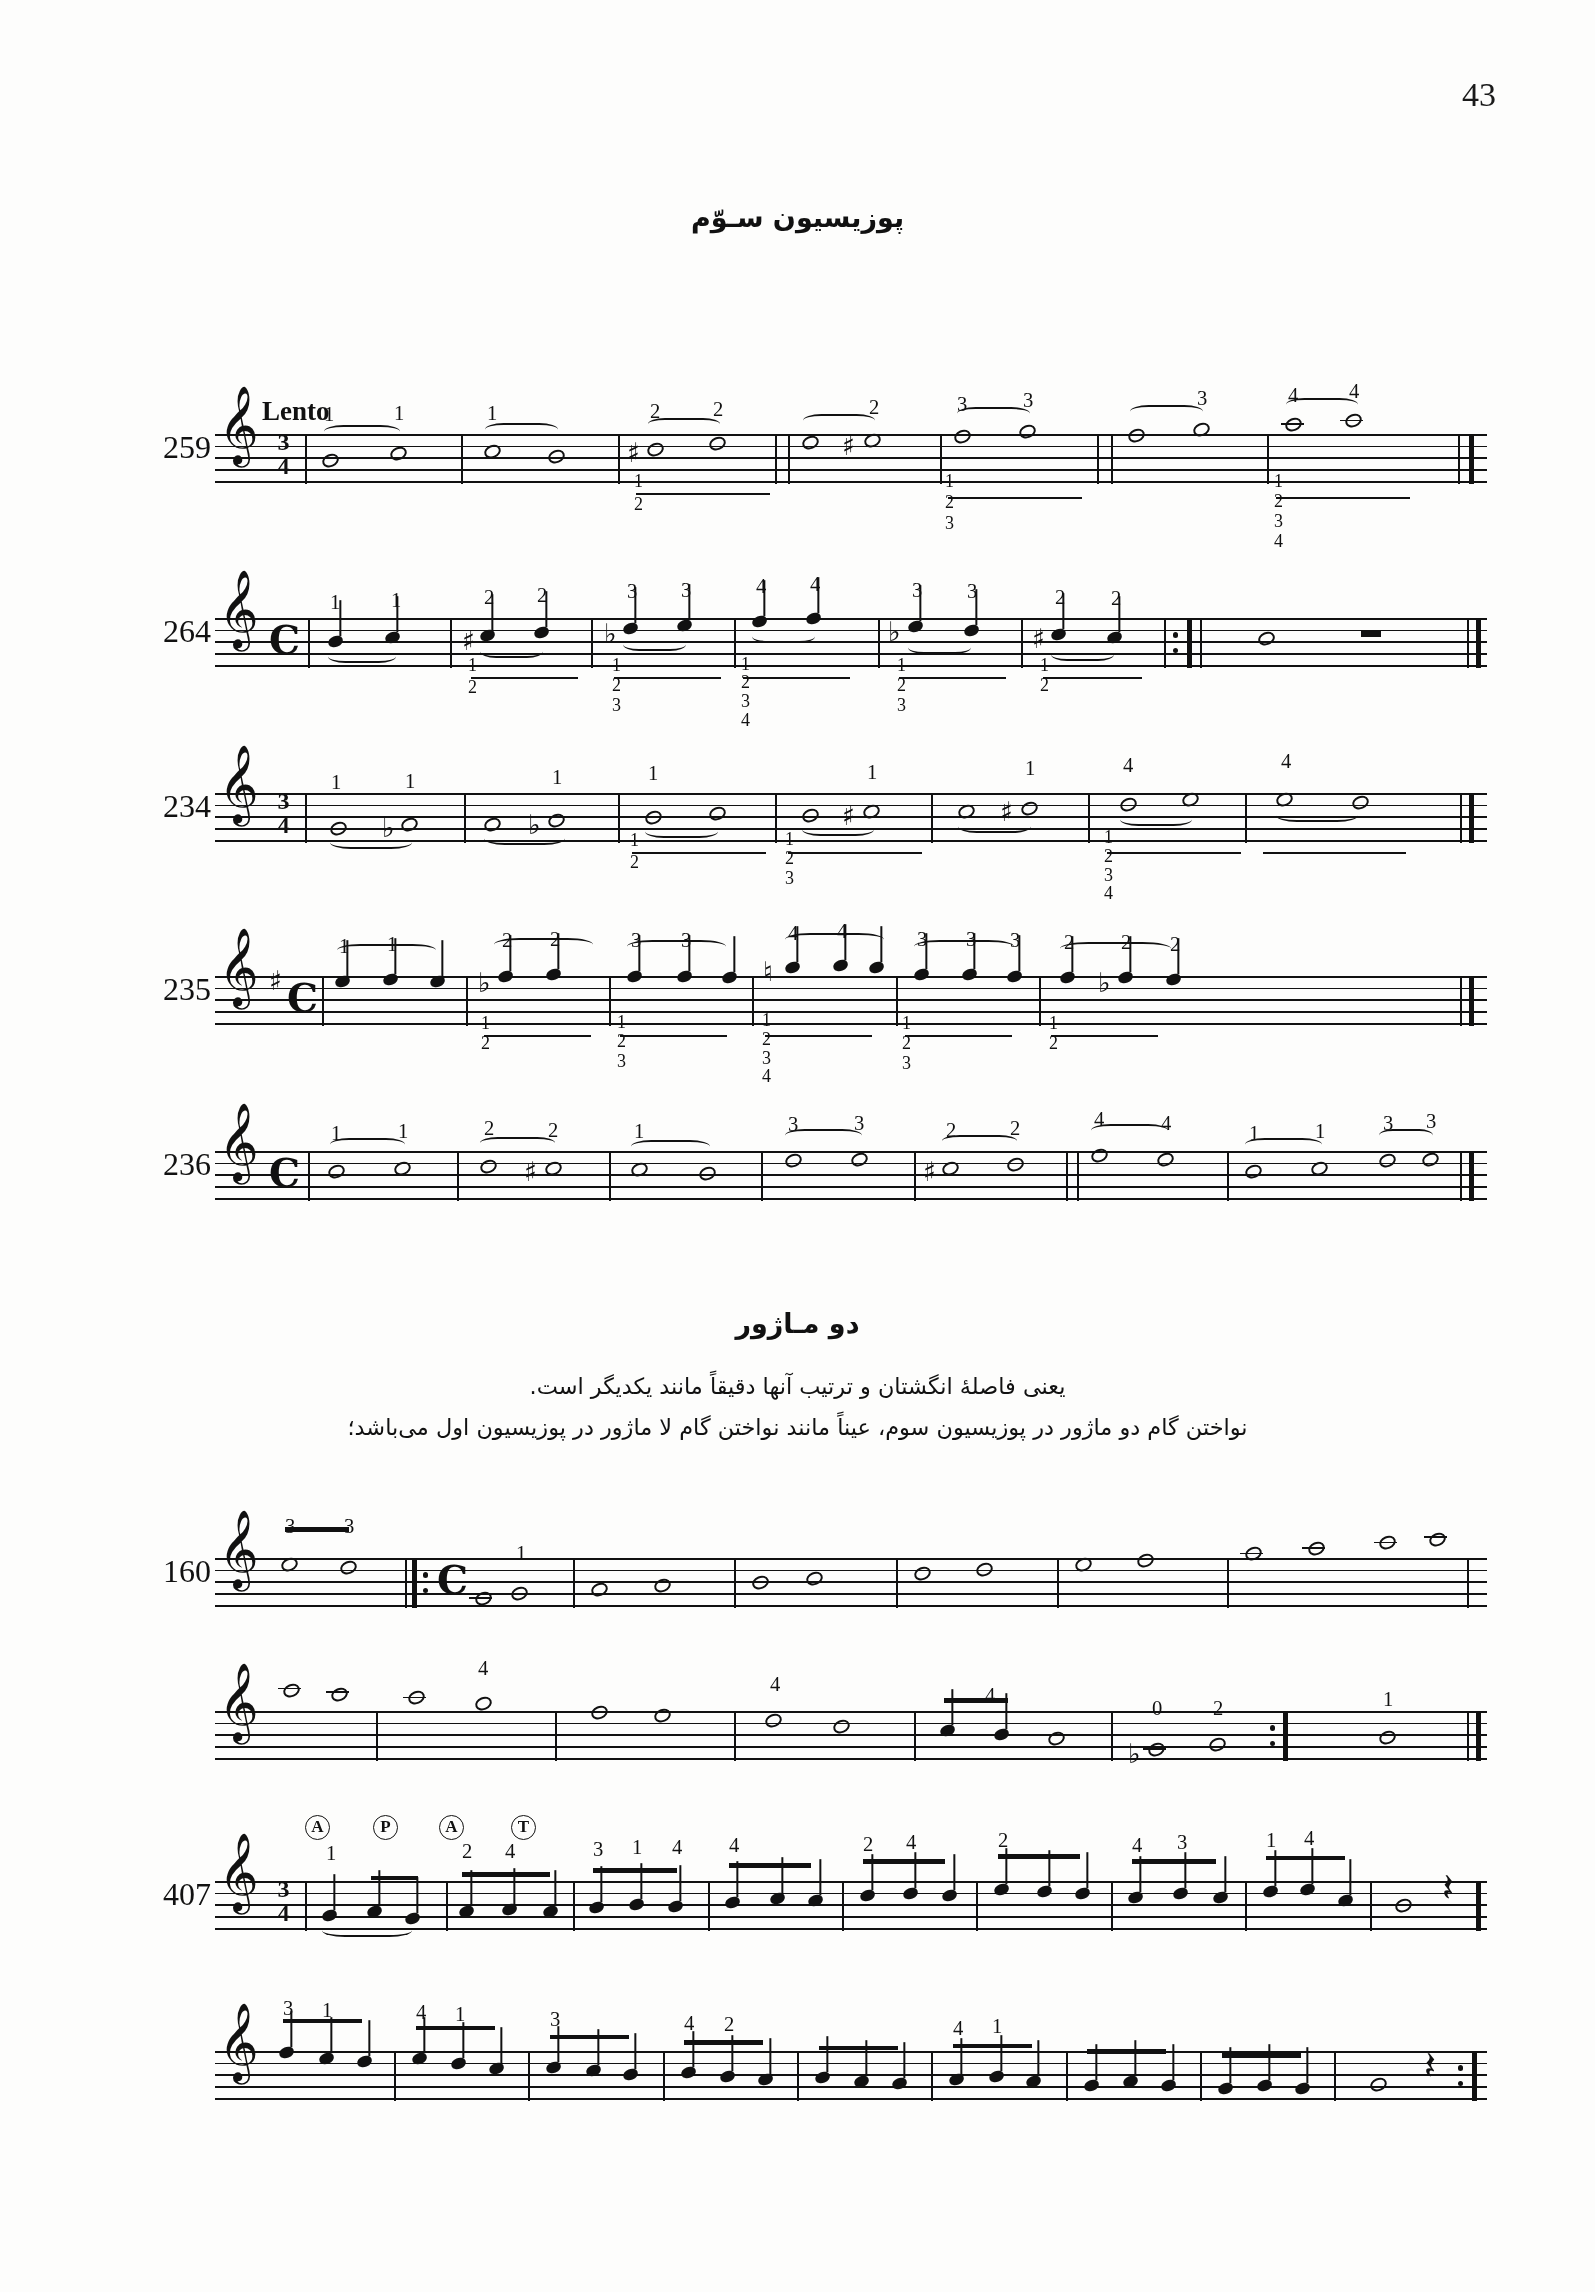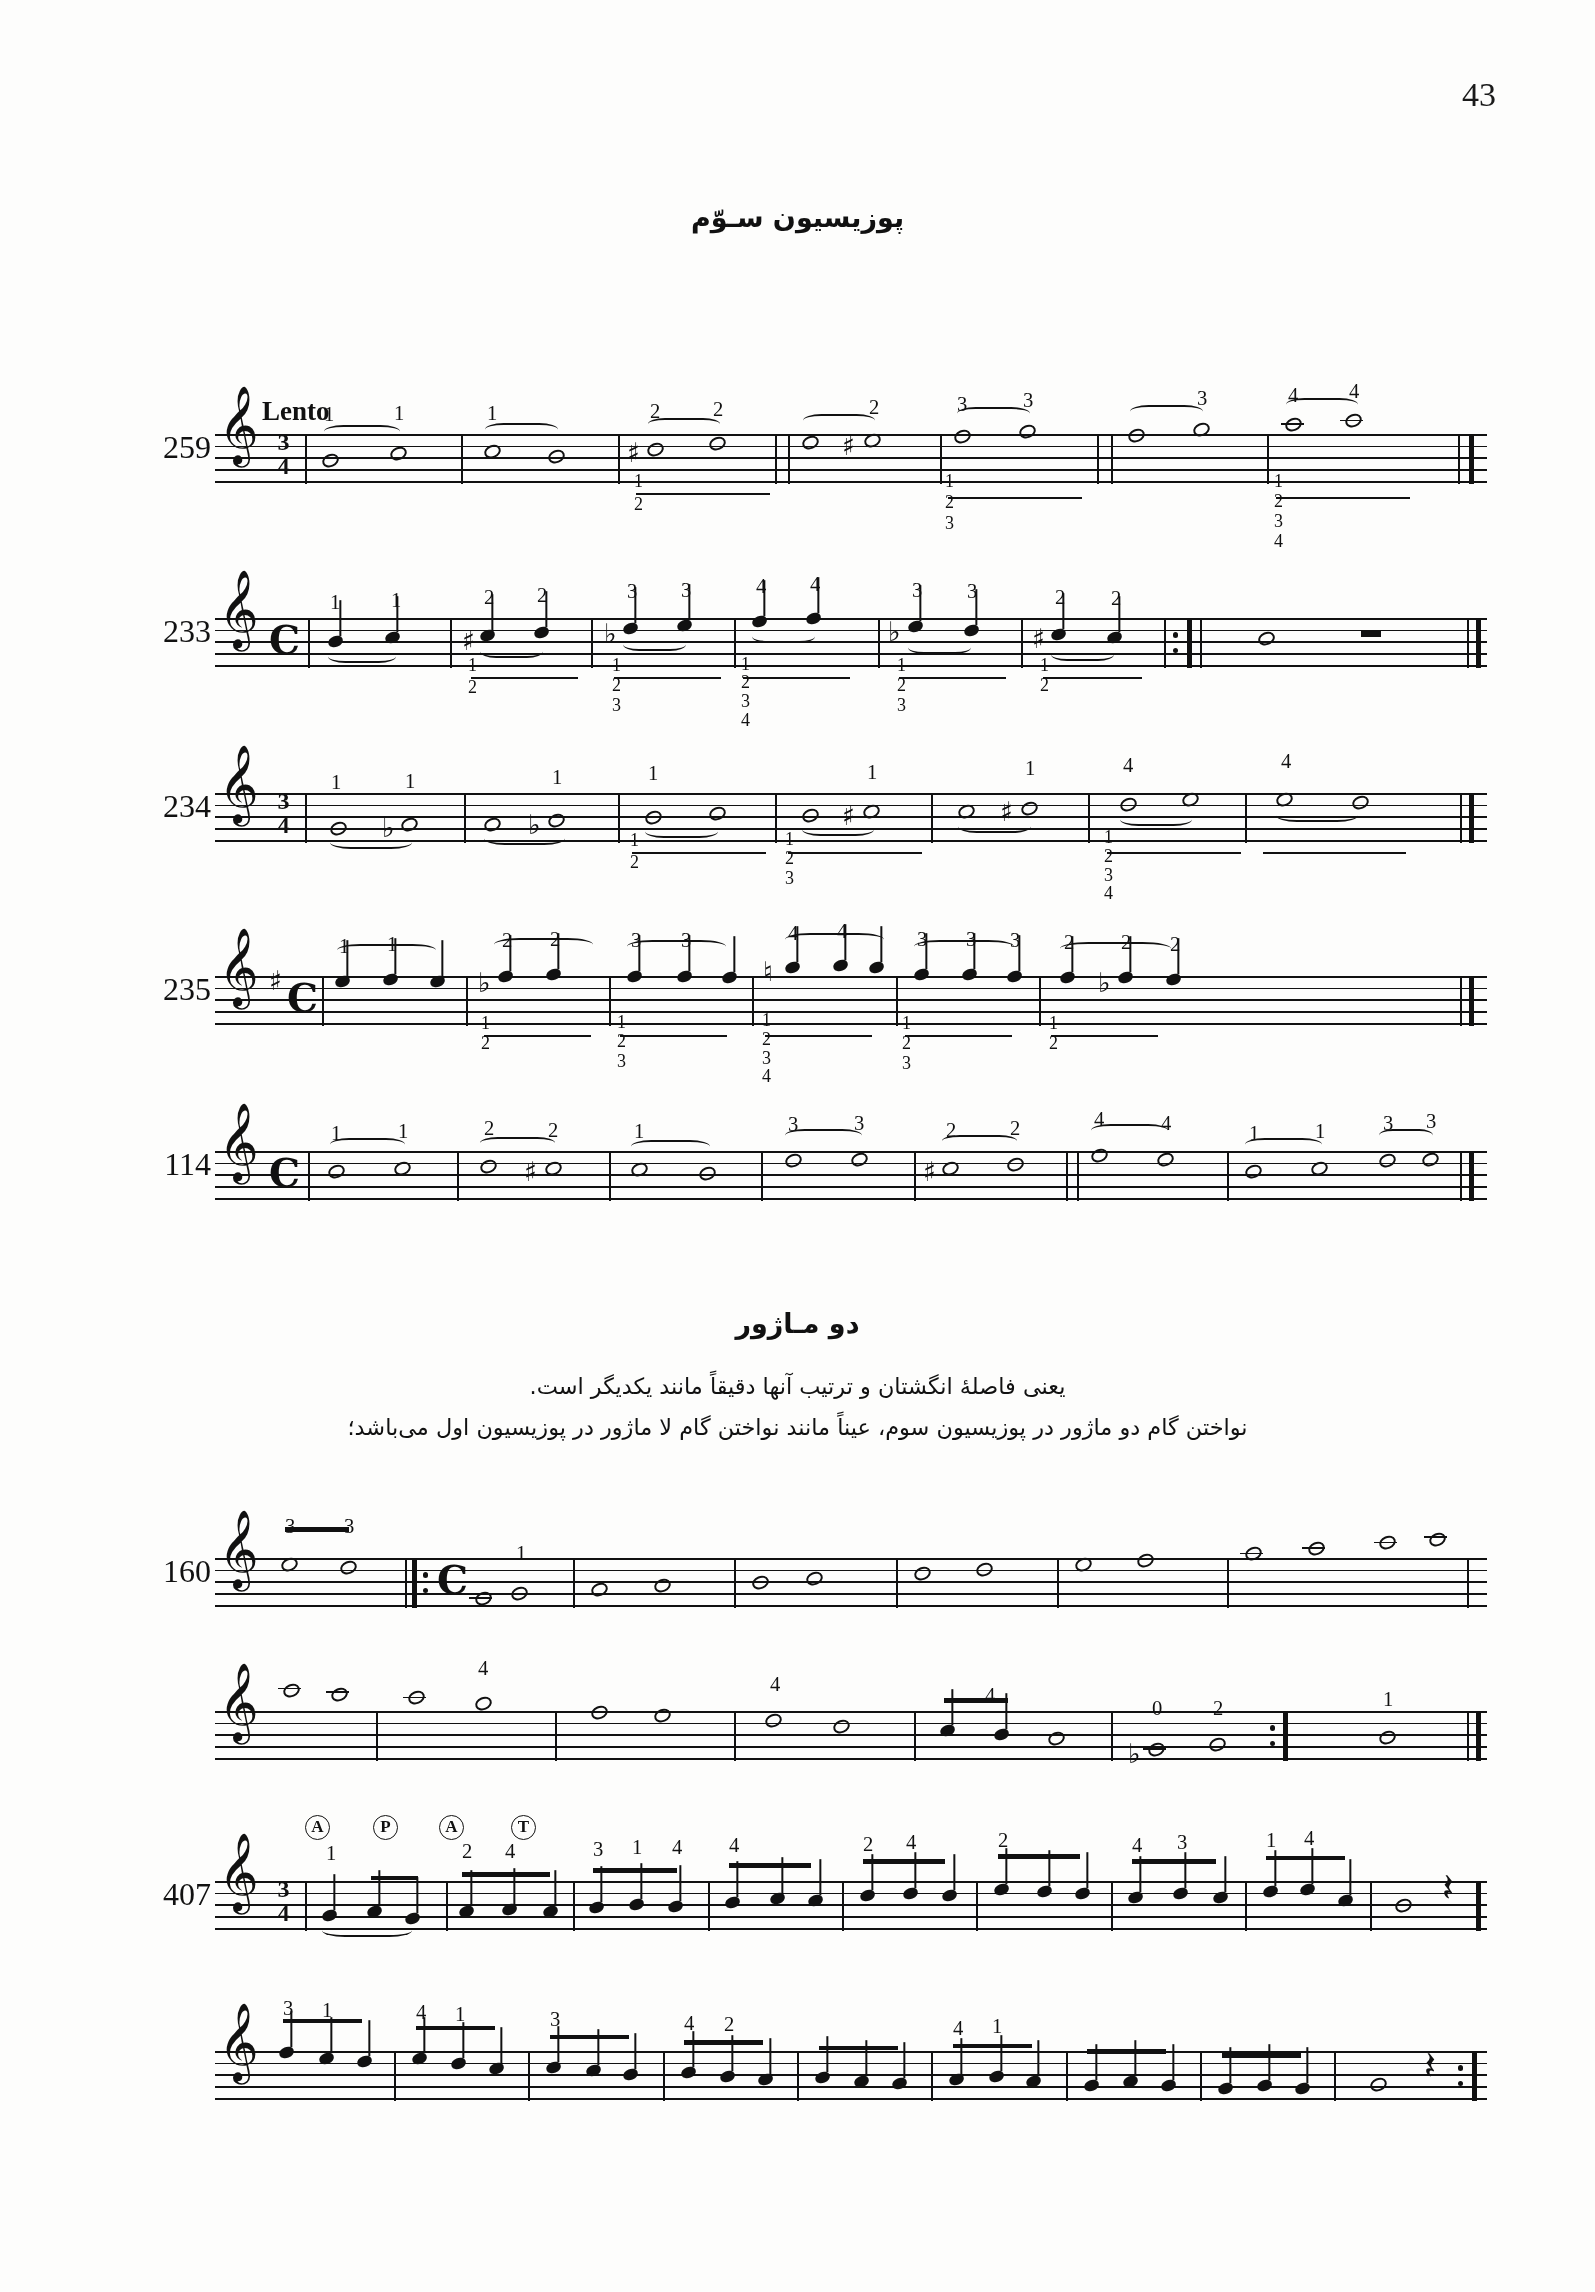--- a/index.html
+++ b/index.html
@@ -296,21 +296,21 @@
     <div class="fingering" style="left:1134px; top:-27px;">4</div>
     <div class="slur" style="left:1071px; top:-9px; width:72px;"></div>
     <div class="posline" style="left:1061px; top:90px; width:134px;"></div>
     <div class="posnum" style="left:1059px; top:64px;">1</div>
     <div class="posnum" style="left:1059px; top:84px;">2</div>
     <div class="posnum" style="left:1059px; top:104px;">3</div>
     <div class="posnum" style="left:1059px; top:124px;">4</div>
   </div>
 
   <div class="system" style="top:591px;">
-    <div class="sys-label">233</div>
+    <div class="sys-label">264</div>
     <div class="staff">
       <div class="line"></div>
         <div class="line"></div>
         <div class="line"></div>
         <div class="line"></div>
         <div class="line"></div>
     </div>
     <div class="clef" style="left:3.6px; top:-7.2px;">𝄞</div>
     <div class="timesig common" style="left:54px;">C</div>
 
@@ -612,21 +612,21 @@
         <div class="stem"></div>
       </div>
     <div class="fingering" style="left:955px; top:-16px;">2</div>
     <div class="slur" style="left:845px; top:-7.2px; width:111px;"></div>
     <div class="posline" style="left:836px; top:86px; width:107px;"></div>
     <div class="posnum" style="left:834px; top:64px;">1</div>
     <div class="posnum" style="left:834px; top:84px;">2</div>
   </div>
 
   <div class="system" style="top:1124px;">
-    <div class="sys-label">114</div>
+    <div class="sys-label">236</div>
     <div class="staff">
       <div class="line"></div>
         <div class="line"></div>
         <div class="line"></div>
         <div class="line"></div>
         <div class="line"></div>
     </div>
     <div class="clef" style="left:3.6px; top:-7.2px;">𝄞</div>
     <div class="timesig common" style="left:54px;">C</div>
 

